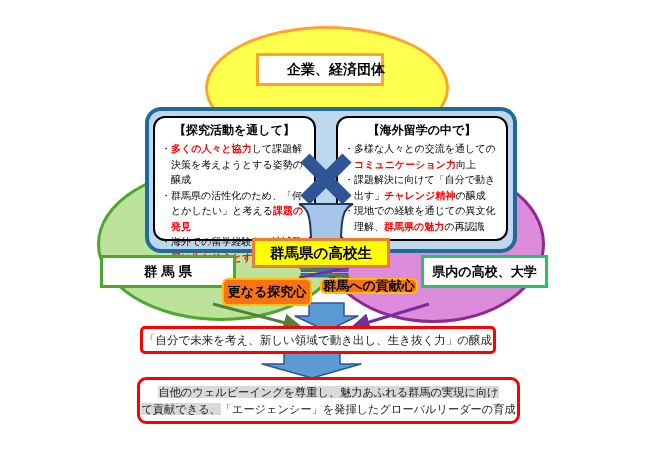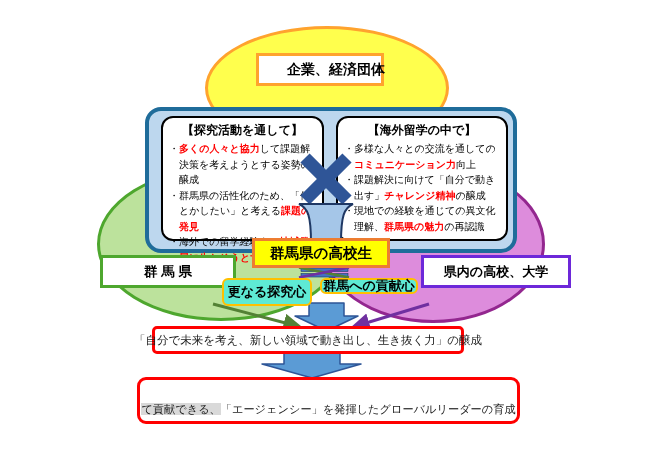--- a/index.html
+++ b/index.html
@@ -14,53 +14,53 @@
   .el-magenta { left: 321px; top: 165px; width: 224px; height: 158px; background: #DD8CDC; border: 3px solid #93278F; }
 
   .panel {
     position: absolute; left: 145px; top: 107px; width: 372px; height: 146px;
     background: #BDD7EE; border: 4px solid #1F6C9A; border-radius: 16px;
   }
   .white-box {
     position: absolute; background: #fff; border: 2.5px solid #000; border-radius: 12px;
     padding: 4px 6px 2px;
   }
-  .wb-left  { left: 153px; top: 116px; width: 163px; height: 125px; margin-left: 8px; }
+  .wb-left  { left: 153px; top: 116px; width: 163px; height: 125px; }
   .wb-right { left: 336px; top: 116px; width: 172px; height: 125px; }
   .wb-title { font-size: 12px; font-weight: bold; text-align: center; margin-bottom: 2px; white-space: nowrap; }
   .bullet { font-size: 10px; line-height: 1.55; padding-left: 10px; text-indent: -10px; color: #000; }
   .red { color: #FF0000; font-weight: bold; }
 
   .students {
     position: absolute; left: 252px; top: 238px; width: 138px; height: 30px;
     background: #FFFF00; border: 3px solid #ED7D31; border-radius: 0;
     display: flex; align-items: center; justify-content: center;
     font-size: 14.5px; font-weight: bold; white-space: nowrap;
   }
   .label-box {
     position: absolute; background: #fff; display: flex; align-items: center; justify-content: center;
     font-weight: bold; white-space: nowrap;
   }
   .lb-top     { left: 256px; top: 53px;  width: 128px; height: 33px; border: 3px solid #FFA32E; font-size: 14px; padding-left: 32px; }
   .lb-green   { left: 100px; top: 255px; width: 136px; height: 33px; border: 3px solid #4EA72E; font-size: 13.5px; }
-  .lb-magenta { left: 421px; top: 255px; width: 150px; height: 33px; border: 3px solid #6d28d9; font-size: 13px; }
+  .lb-magenta { left: 421px; top: 255px; width: 127px; height: 33px; border: 3px solid #22c55e; font-size: 13px; }
 
   .gold {
-    position: absolute; background: #5eead4; border: 2.5px solid #FFC000; border-radius: 6px;
+    position: absolute; background: #f97316; border: 2.5px solid #FFC000; border-radius: 6px;
     display: flex; align-items: center; justify-content: center;
     font-weight: bold; font-size: 13px; white-space: nowrap; text-align: right;
   }
   .gold-left  { left: 222px; top: 278px; width: 90px; height: 28px; }
   .gold-right { left: 320px; top: 278px; width: 98px; height: 16px; }
 
   .redbox {
     position: absolute; background: #fff; border: 3px solid #FF0000;
     display: flex; align-items: center; justify-content: center; text-align: center; color: #1a1a1a;
   }
-  .redbox1 { left: 152px; top: 326px; width: 312px; height: 28px; border-radius: 5px; font-size: 11.5px; white-space: nowrap; }
+  .redbox1 { left: 140px; top: 326px; width: 356px; height: 28px; border-radius: 5px; font-size: 11.5px; white-space: nowrap; }
   .redbox2 { left: 137px; top: 377px; width: 383px; height: 47px; border-radius: 9px; font-size: 11.2px; line-height: 1.5; white-space: nowrap; }
   .hl { background: #D9D9D9; }
 
   .overlay { position: absolute; left: 0; top: 0; width: 650px; height: 459px; }
 </style>
 </head>
 <body>
 
 <div class="canvas">
 
@@ -120,18 +120,18 @@
 
   <div class="gold gold-left">更なる探究心</div>
   <div class="gold gold-right">群馬への貢献心</div>
 
   <div class="redbox redbox1">
     <span>「自分で未来を考え、新しい領域で動き出し、生き抜く力」の醸成</span>
   </div>
 
   <div class="redbox redbox2">
     <div>
-      <br>
+      <span class="hl">自他のウェルビーイングを尊重し、魅力あふれる群馬の実現に向け</span><br>
       <span class="hl">て貢献できる、</span><span>「エージェンシー」を発揮したグローバルリーダーの育成</span>
     </div>
   </div>
 
 </div>
 
 </body></html>

